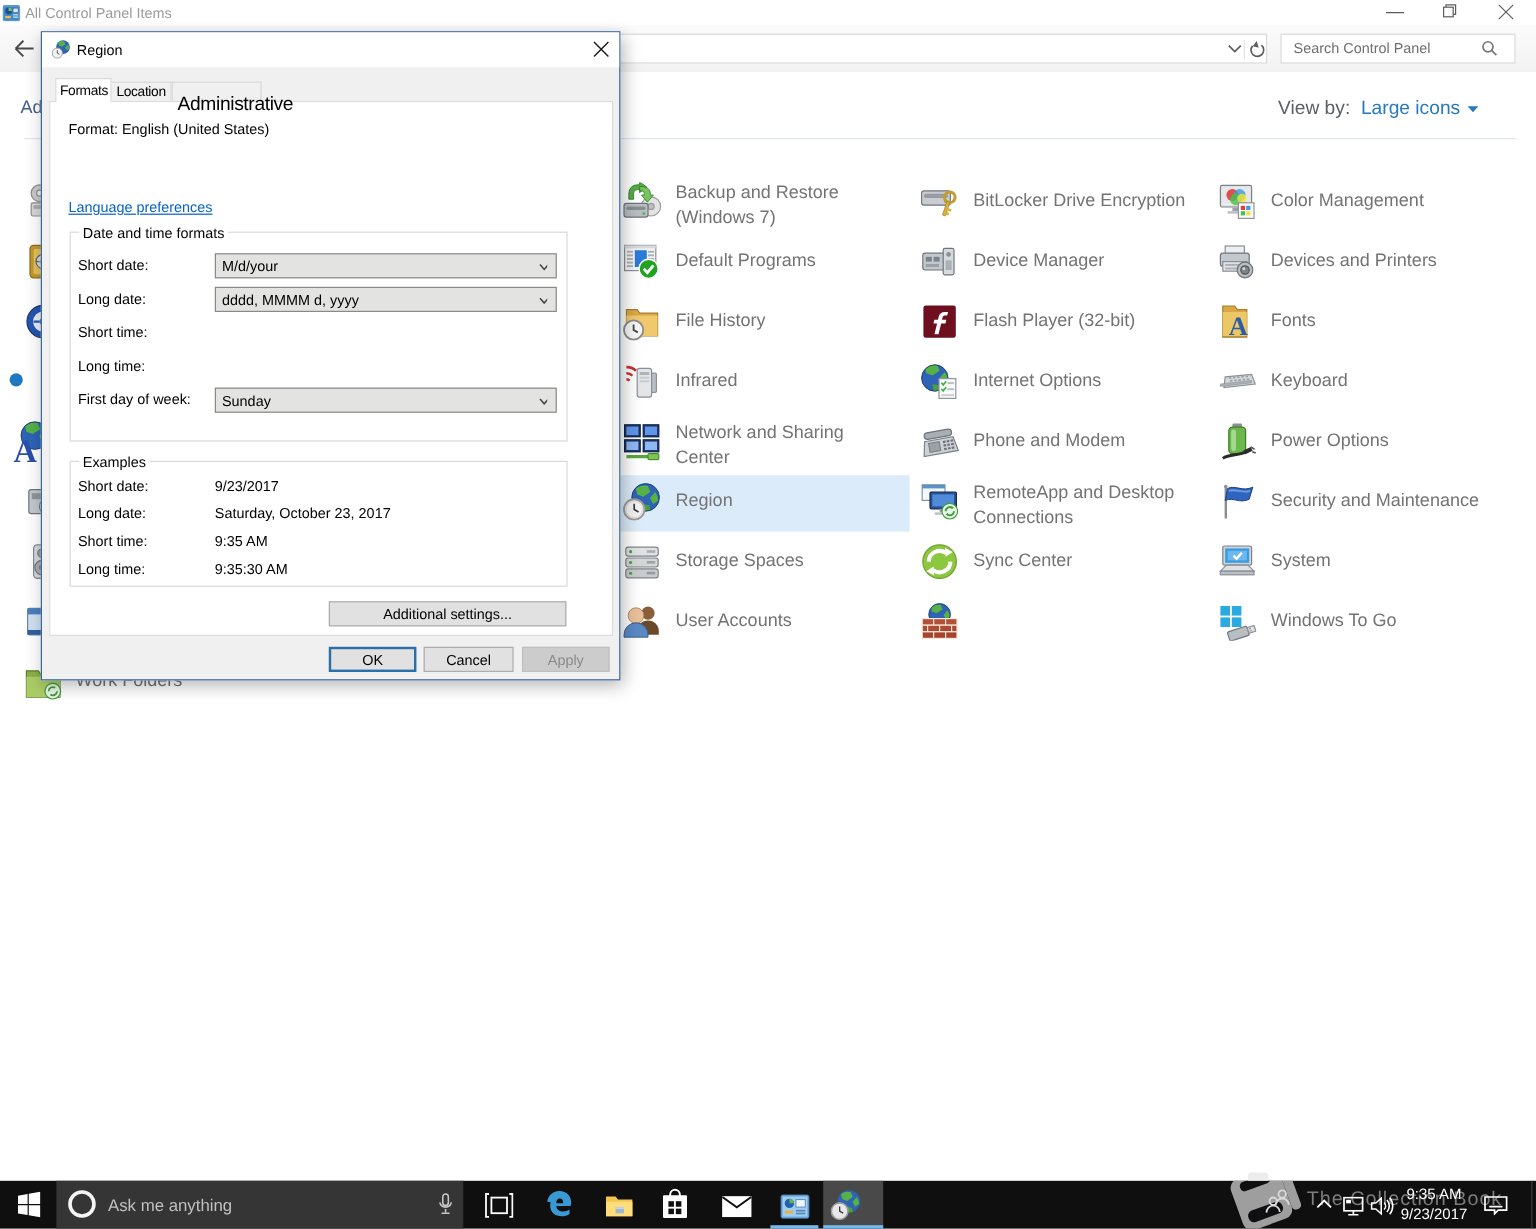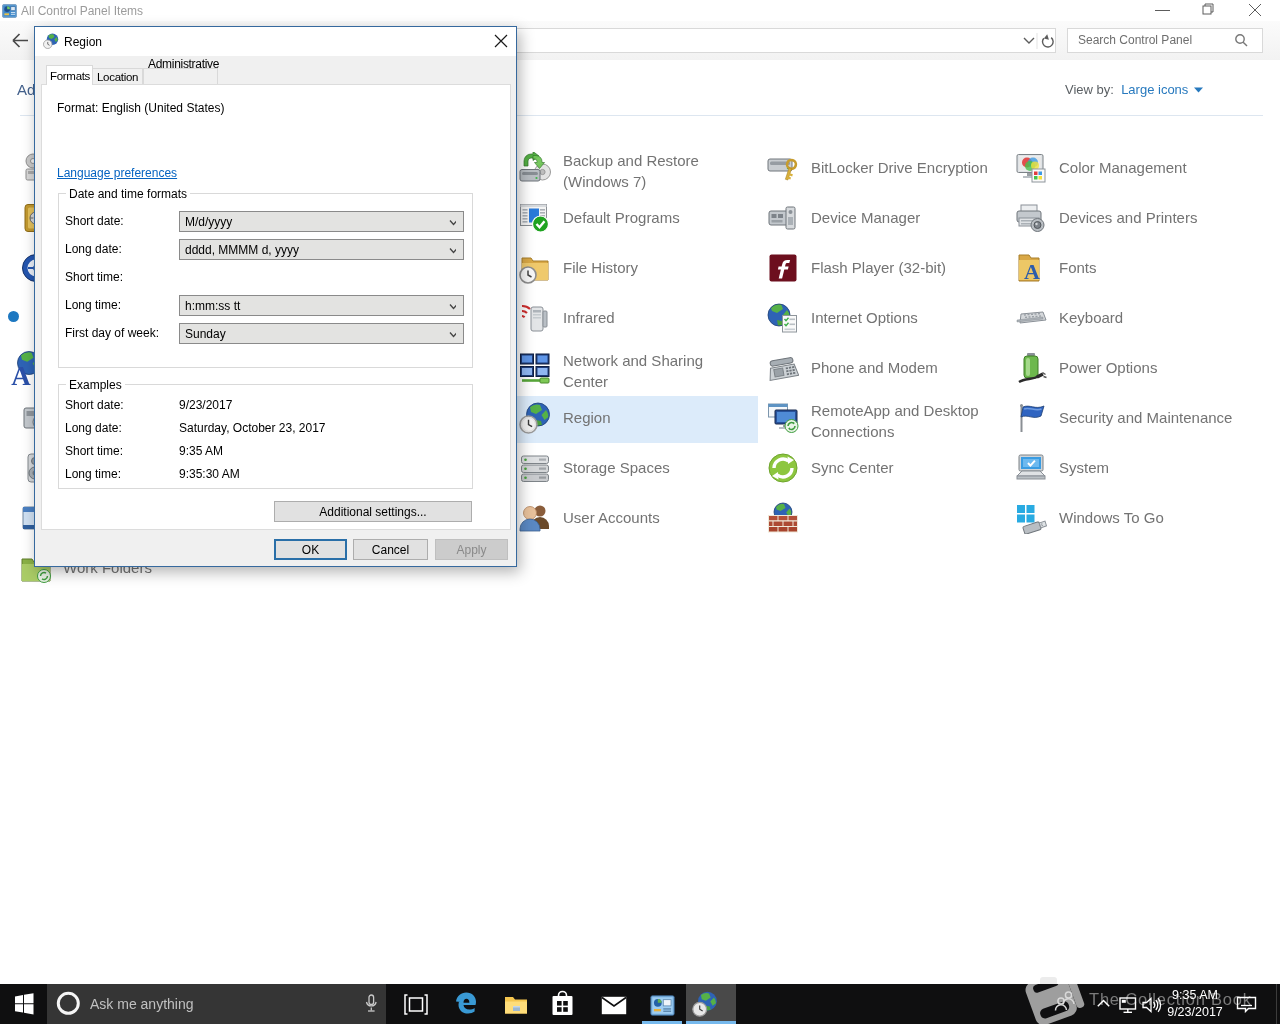--- a/index.html
+++ b/index.html
@@ -7,21 +7,21 @@
 .abs{position:absolute;}
 #stage{position:relative;width:1280px;height:825px;background:#fff;}
 
 #titlebar{left:0;top:0;width:1280px;height:21px;background:#fff;}
 #title-text{left:21px;top:4px;font-size:12px;color:#9b9b9b;}
 
 #toolbar{left:0;top:21px;width:1280px;height:39px;background:linear-gradient(#fbfbfb,#f2f2f2);}
 .inputbox{background:#fff;border:1px solid #d9d9d9;}
 
 #header-adjust{left:17px;top:81px;font-size:15px;color:#44618c;}
-#viewby{left:1065px;top:82px;font-size:13px;color:#5a5f63;text-align:center;}
+#viewby{left:1065px;top:82px;font-size:16px;color:#5a5f63;text-align:center;}
 #sep{left:20px;top:115px;width:1243px;height:1px;background:#dde6f0;}
 .item-label{font-size:15px;color:#737373;line-height:21px;}
 #region-hl{left:517px;top:396px;width:241px;height:47px;background:#dcebfa;}
 
 #dialog{left:34px;top:26px;width:483px;height:541px;background:#f0f0f0;border:1px solid #36699e;
 box-shadow:3px 5px 14px rgba(0,0,0,0.3);box-sizing:border-box;}
 .dlg12{font-size:12px;color:#000;}
 .combo{background:#e3e3e1;border:1px solid #8a8a8a;box-sizing:border-box;}
 .combo .ctext{position:absolute;left:5px;top:3px;font-size:12px;color:#000;}
 .chev{position:absolute;right:7px;top:7px;width:7px;height:7px;}
@@ -445,48 +445,42 @@
 <div class="abs dlg12" style="left:64px;top:35px">Region</div>
 <svg class="abs" style="left:493px;top:33px" width="16" height="16">
 <path d="M2 2 l12 12 M14 2 l-12 12" stroke="#1a1a1a" stroke-width="1.2"></path>
 </svg>
 <div class="abs" style="left:41px;top:84px;width:470px;height:446px;background:#fff;border:1px solid #dcdcdc;box-sizing:border-box"></div>
 <div class="abs" style="left:92px;top:68px;width:51px;height:16px;background:#f0f0f0;border:1px solid #d9d9d9;border-bottom:none;box-sizing:border-box"></div>
 <div class="abs" style="left:143px;top:68px;width:75px;height:16px;background:#f0f0f0;border:1px solid #d9d9d9;border-bottom:none;box-sizing:border-box"></div>
 <div class="abs" style="left:46px;top:65px;width:47px;height:20px;background:#fff;border:1px solid #d9d9d9;border-bottom:none;box-sizing:border-box"></div>
 <div class="abs dlg12" style="left:50px;top:70px;letter-spacing:-0.3px;font-size:11.5px">Formats</div>
 <div class="abs dlg12" style="left:97px;top:71px;letter-spacing:-0.3px;font-size:11.5px">Location</div>
-<div class="abs dlg12" style="left:148px;top:57px;letter-spacing:-0.3px;font-size:12px">Administrative</div>
+<div class="abs dlg12" style="left:148px;top:79px;letter-spacing:-0.3px;font-size:16px">Administrative</div>
 <div class="abs dlg12" style="left:57px;top:101px">Format: English (United States)</div>
 <div class="abs" style="left:57px;top:166px;font-size:12px;color:#0563c1;text-decoration:underline">Language preferences</div>
 <div class="abs grp" style="left:58px;top:193px;width:415px;height:175px">
       <span class="grplbl">Date and time formats</span>
     </div>
 <div class="abs dlg12" style="left:65px;top:214px">Short date:</div>
 <div class="abs combo" style="left:179px;top:211px;width:285px;height:21px">
-      <span class="ctext">M/d/yyyy</span>
+      <span class="ctext">M/d/your</span>
       <svg class="chev" width="9" height="8">
         <path d="M1 1.5 l3.5 4 l3.5 -4" fill="none" stroke="#444" stroke-width="1.3"></path>
       </svg>
     </div>
 <div class="abs dlg12" style="left:65px;top:242px">Long date:</div>
 <div class="abs combo" style="left:179px;top:239px;width:285px;height:21px">
       <span class="ctext">dddd, MMMM d, yyyy</span>
       <svg class="chev" width="9" height="8">
         <path d="M1 1.5 l3.5 4 l3.5 -4" fill="none" stroke="#444" stroke-width="1.3"></path>
       </svg>
     </div>
 <div class="abs dlg12" style="left:65px;top:270px">Short time:</div>
 <div class="abs dlg12" style="left:65px;top:298px">Long time:</div>
-<div class="abs combo" style="left:179px;top:295px;width:285px;height:21px">
-      <span class="ctext">h:mm:ss tt</span>
-      <svg class="chev" width="9" height="8">
-        <path d="M1 1.5 l3.5 4 l3.5 -4" fill="none" stroke="#444" stroke-width="1.3"></path>
-      </svg>
-    </div>
 <div class="abs dlg12" style="left:65px;top:326px">First day of week:</div>
 <div class="abs grp" style="left:58px;top:384px;width:415px;height:105px">
       <span class="grplbl">Examples</span>
     </div>
 <div class="abs combo" style="left:179px;top:323px;width:285px;height:21px">
       <span class="ctext">Sunday</span>
       <svg class="chev" width="9" height="8">
         <path d="M1 1.5 l3.5 4 l3.5 -4" fill="none" stroke="#444" stroke-width="1.3"></path>
       </svg>
     </div>

